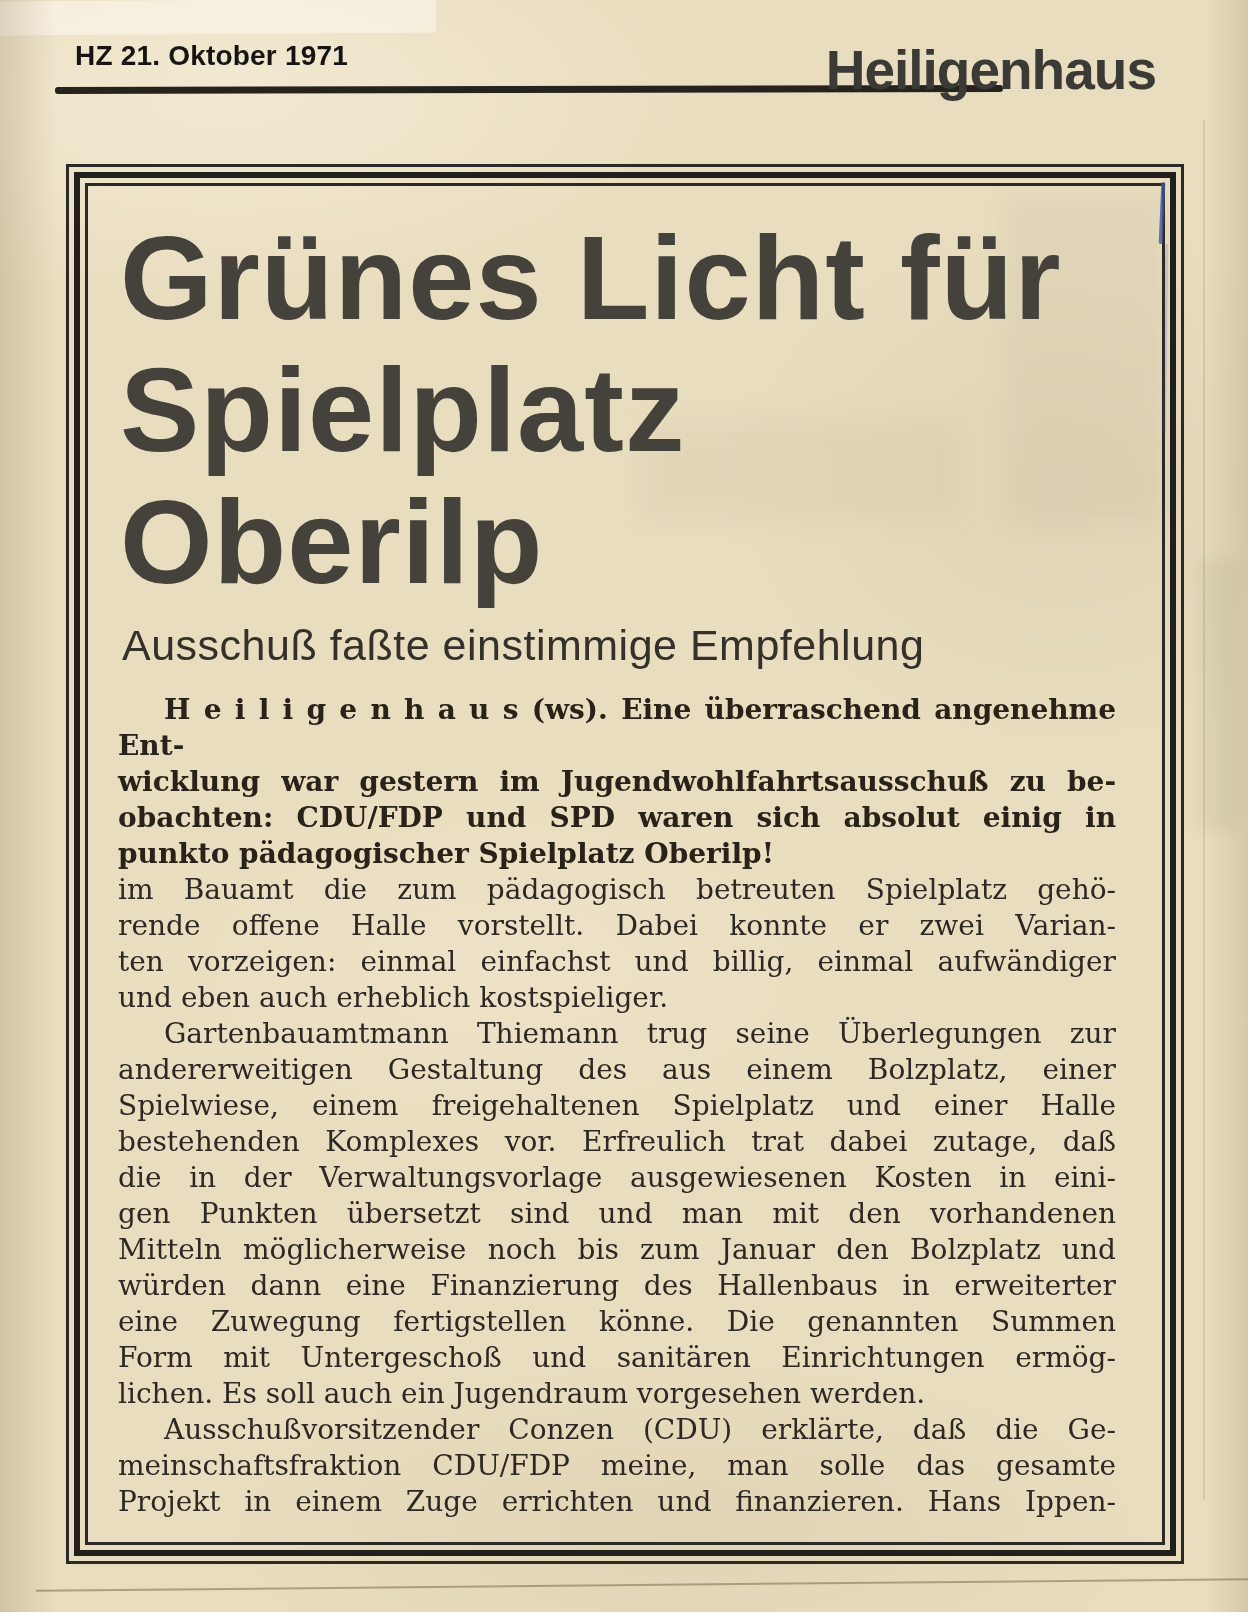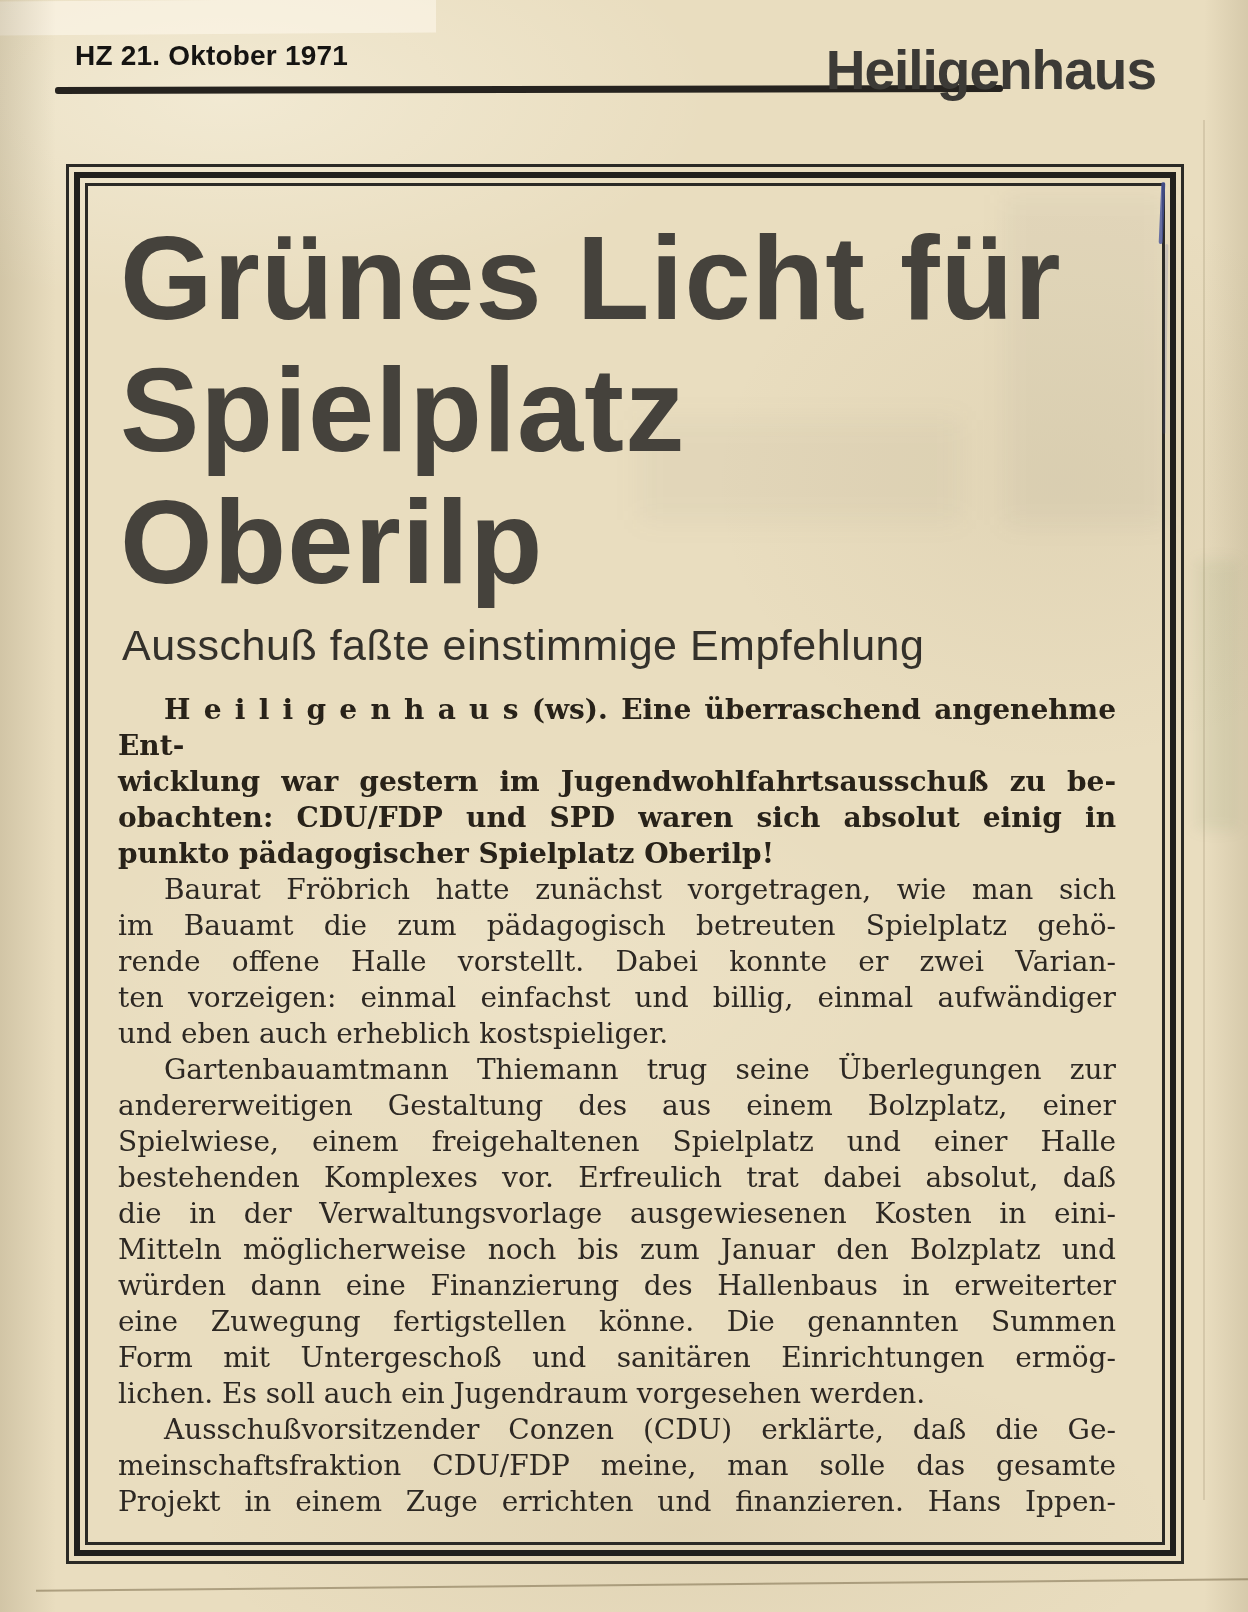--- a/index.html
+++ b/index.html
@@ -111,32 +111,32 @@
         <h2 class="subheadline">Ausschuß faßte einstimmige Empfehlung</h2>
 
         <div class="article-body">
             <div class="para bold">
               <div class="line first">H e i l i g e n h a u s  (ws). Eine überraschend angenehme Ent-</div>
               <div class="line">wicklung war gestern im Jugendwohlfahrtsausschuß zu be-</div>
               <div class="line">obachten: CDU/FDP und SPD waren sich absolut einig in</div>
               <div class="line last">punkto pädagogischer Spielplatz Oberilp!</div>
             </div>
             <div class="para">
-              <div class="line first">Baurat Fröbrich hatte zunächst vorgetragen, wie man sich</div>
               <div class="line">im Bauamt die zum pädagogisch betreuten Spielplatz gehö-</div>
               <div class="line">rende offene Halle vorstellt. Dabei konnte er zwei Varian-</div>
               <div class="line">ten vorzeigen: einmal einfachst und billig, einmal aufwändiger</div>
               <div class="line last">und eben auch erheblich kostspieliger.</div>
             </div>
             <div class="para">
               <div class="line first">Gartenbauamtmann Thiemann trug seine Überlegungen zur</div>
               <div class="line">andererweitigen Gestaltung des aus einem Bolzplatz, einer</div>
               <div class="line">Spielwiese, einem freigehaltenen Spielplatz und einer Halle</div>
-              <div class="line">bestehenden Komplexes vor. Erfreulich trat dabei absolut, daß</div>
+              <div class="line">bestehenden Komplexes vor. Erfreulich trat dabei zutage, daß</div>
               <div class="line">die in der Verwaltungsvorlage ausgewiesenen Kosten in eini-</div>
+              <div class="line">gen Punkten übersetzt sind und man mit den vorhandenen</div>
               <div class="line">Mitteln möglicherweise noch bis zum Januar den Bolzplatz und</div>
               <div class="line">würden dann eine Finanzierung des Hallenbaus in erweiterter</div>
               <div class="line">eine Zuwegung fertigstellen könne. Die genannten Summen</div>
               <div class="line">Form mit Untergeschoß und sanitären Einrichtungen ermög-</div>
               <div class="line last">lichen. Es soll auch ein Jugendraum vorgesehen werden.</div>
             </div>
             <div class="para">
               <div class="line first">Ausschußvorsitzender Conzen (CDU) erklärte, daß die Ge-</div>
               <div class="line">meinschaftsfraktion CDU/FDP meine, man solle das gesamte</div>
               <div class="line">Projekt in einem Zuge errichten und finanzieren. Hans Ippen-</div>

